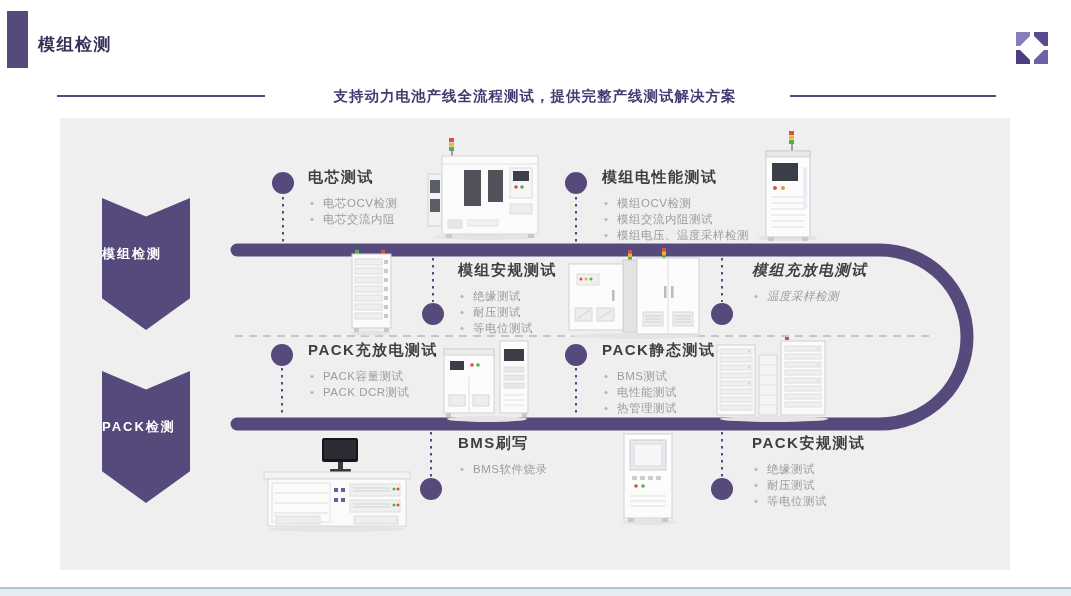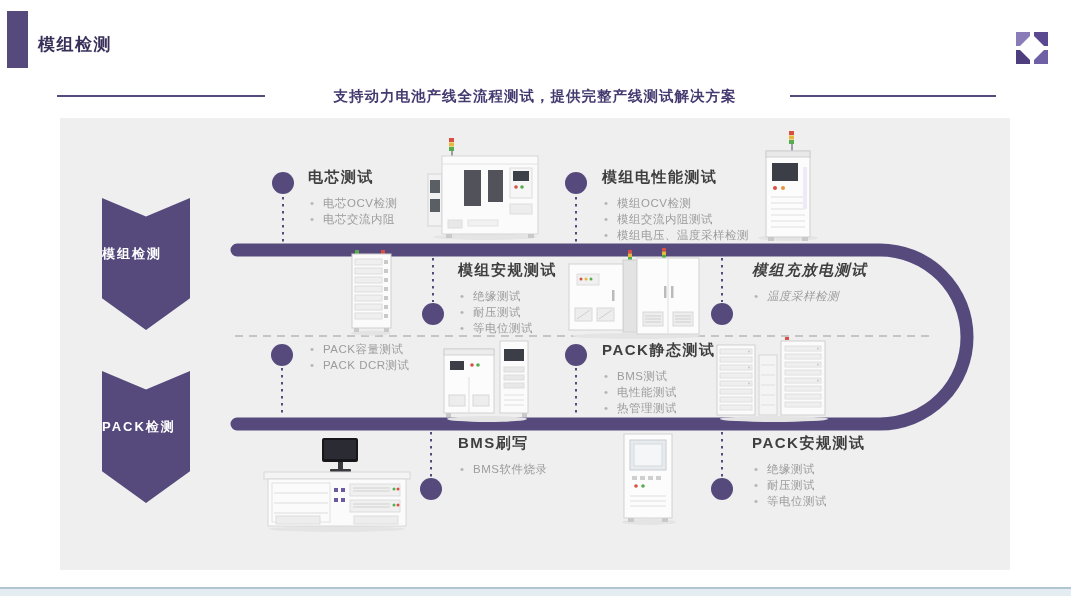--- a/index.html
+++ b/index.html
@@ -396,20 +396,21 @@
   </div>
 
   <div class="abs step step-3">
     <div class="step-title">模组充放电测试</div>
     <ul>
       <li>温度采样检测</li>
     </ul>
   </div>
 
   <div class="abs step step-4">
+    <div class="step-title">PACK充放电测试</div>
     <ul>
       <li>PACK容量测试</li>
       <li>PACK DCR测试</li>
     </ul>
   </div>
 
   <div class="abs step step-5">
     <div class="step-title">PACK静态测试</div>
     <ul>
       <li>BMS测试</li>

